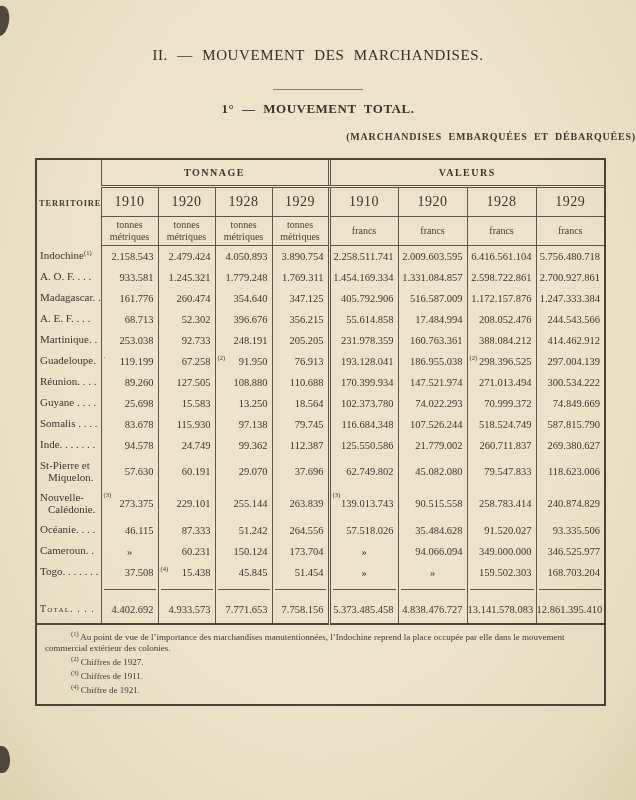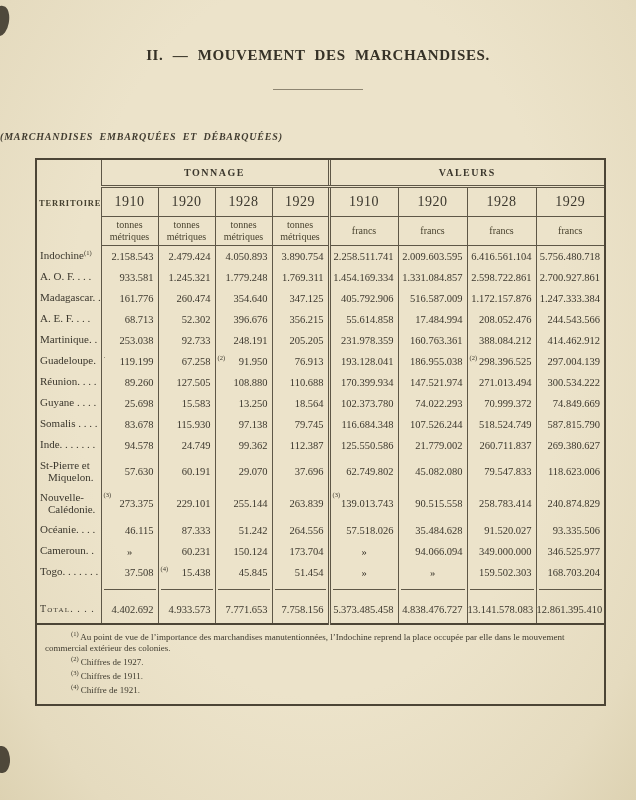--- a/index.html
+++ b/index.html
@@ -2,27 +2,27 @@
 <html><head>
 <meta charset="utf-8">
 <style>
   html,body{margin:0;padding:0;background:#d8cfb4;}
   .page{position:relative;width:636px;height:800px;overflow:hidden;
         background:radial-gradient(ellipse at 50% 42%, #ece3ca 55%, #e5dbbf 85%, #ddd2b2 100%);
         font-family:"Liberation Serif","DejaVu Serif",serif;color:#3b372d;}
   .smudge{position:absolute;background:#352f24;opacity:.85;}
   .smudge.top{left:-6px;top:6px;width:15px;height:30px;border-radius:40% 60% 55% 45%;transform:rotate(10deg);}
   .smudge.bot{left:-7px;top:746px;width:17px;height:27px;border-radius:50% 45% 55% 50%;transform:rotate(-6deg);}
-  .t1{position:absolute;top:47px;left:0;width:100%;text-align:center;font-weight:bold;
+  .t1{position:absolute;top:47px;left:0;width:100%;text-align:center;font-weight:normal;
       font-size:15px;letter-spacing:.6px;word-spacing:5px;color:#363227;margin:0;}
   .rule1{position:absolute;top:89px;left:273px;width:90px;border-top:1px solid #8d8571;}
   .t2{position:absolute;top:101px;left:0;width:100%;text-align:center;font-weight:bold;
       font-size:13px;letter-spacing:.5px;word-spacing:4px;color:#3b372c;margin:0;}
-  .t3{position:absolute;top:131px;left:0;width:100%;text-align:left;font-weight:bold;
-      font-size:10px;letter-spacing:.8px;word-spacing:3px;color:#413c30;margin:0;font-style:italic;}
+  .t3{position:absolute;top:131px;left:0;width:100%;text-align:right;font-weight:bold;
+      font-size:10px;letter-spacing:.8px;word-spacing:3px;color:#413c30;margin:0;}
   .frame{position:absolute;left:35px;top:158px;width:571px;border:2px solid #4c4536;box-sizing:border-box;}
   table{border-collapse:collapse;width:100%;table-layout:fixed;}
   td,th{padding:0;font-weight:normal;color:#3b372d;overflow:hidden;white-space:nowrap;}
   th.terr{border-right:1px solid #5e5747;font-size:8.5px;letter-spacing:.8px;font-weight:bold;
           text-align:left;padding-left:2px;color:#45402f;}
   th.group{font-size:10px;letter-spacing:1.5px;font-weight:bold;border-bottom:3px double #5e5747;height:25px;}
   .dbl{border-left:3px double #5e5747 !important;font-family:Liberation Serif, serif;}
   tr.years th{font-size:14px;font-weight:normal;border-left:1px solid #5e5747;border-bottom:1px solid #5e5747;height:28px;letter-spacing:.5px;}
   tr.units th{font-size:10px;line-height:1.2;border-left:1px solid #5e5747;border-bottom:1px solid #5e5747;height:28px;white-space:normal;color:#49432f;}
   tr.r{height:21px;} tr.tall{height:32px;}
@@ -47,20 +47,21 @@
 </style>
 </head>
 <body>
 
 <div class="page">
   <div class="smudge top"></div>
   <div class="smudge bot"></div>
 
   <p class="t1">II. — MOUVEMENT DES MARCHANDISES.</p>
   <div class="rule1"></div>
+  <p class="t2">1° — MOUVEMENT TOTAL.</p>
   <p class="t3">(MARCHANDISES EMBARQUÉES ET DÉBARQUÉES)</p>
 
   <div class="frame">
     <table>
       <colgroup>
         <col style="width:64px">
           <col style="width:57px">
           <col style="width:57px">
           <col style="width:57px">
           <col style="width:57px">

